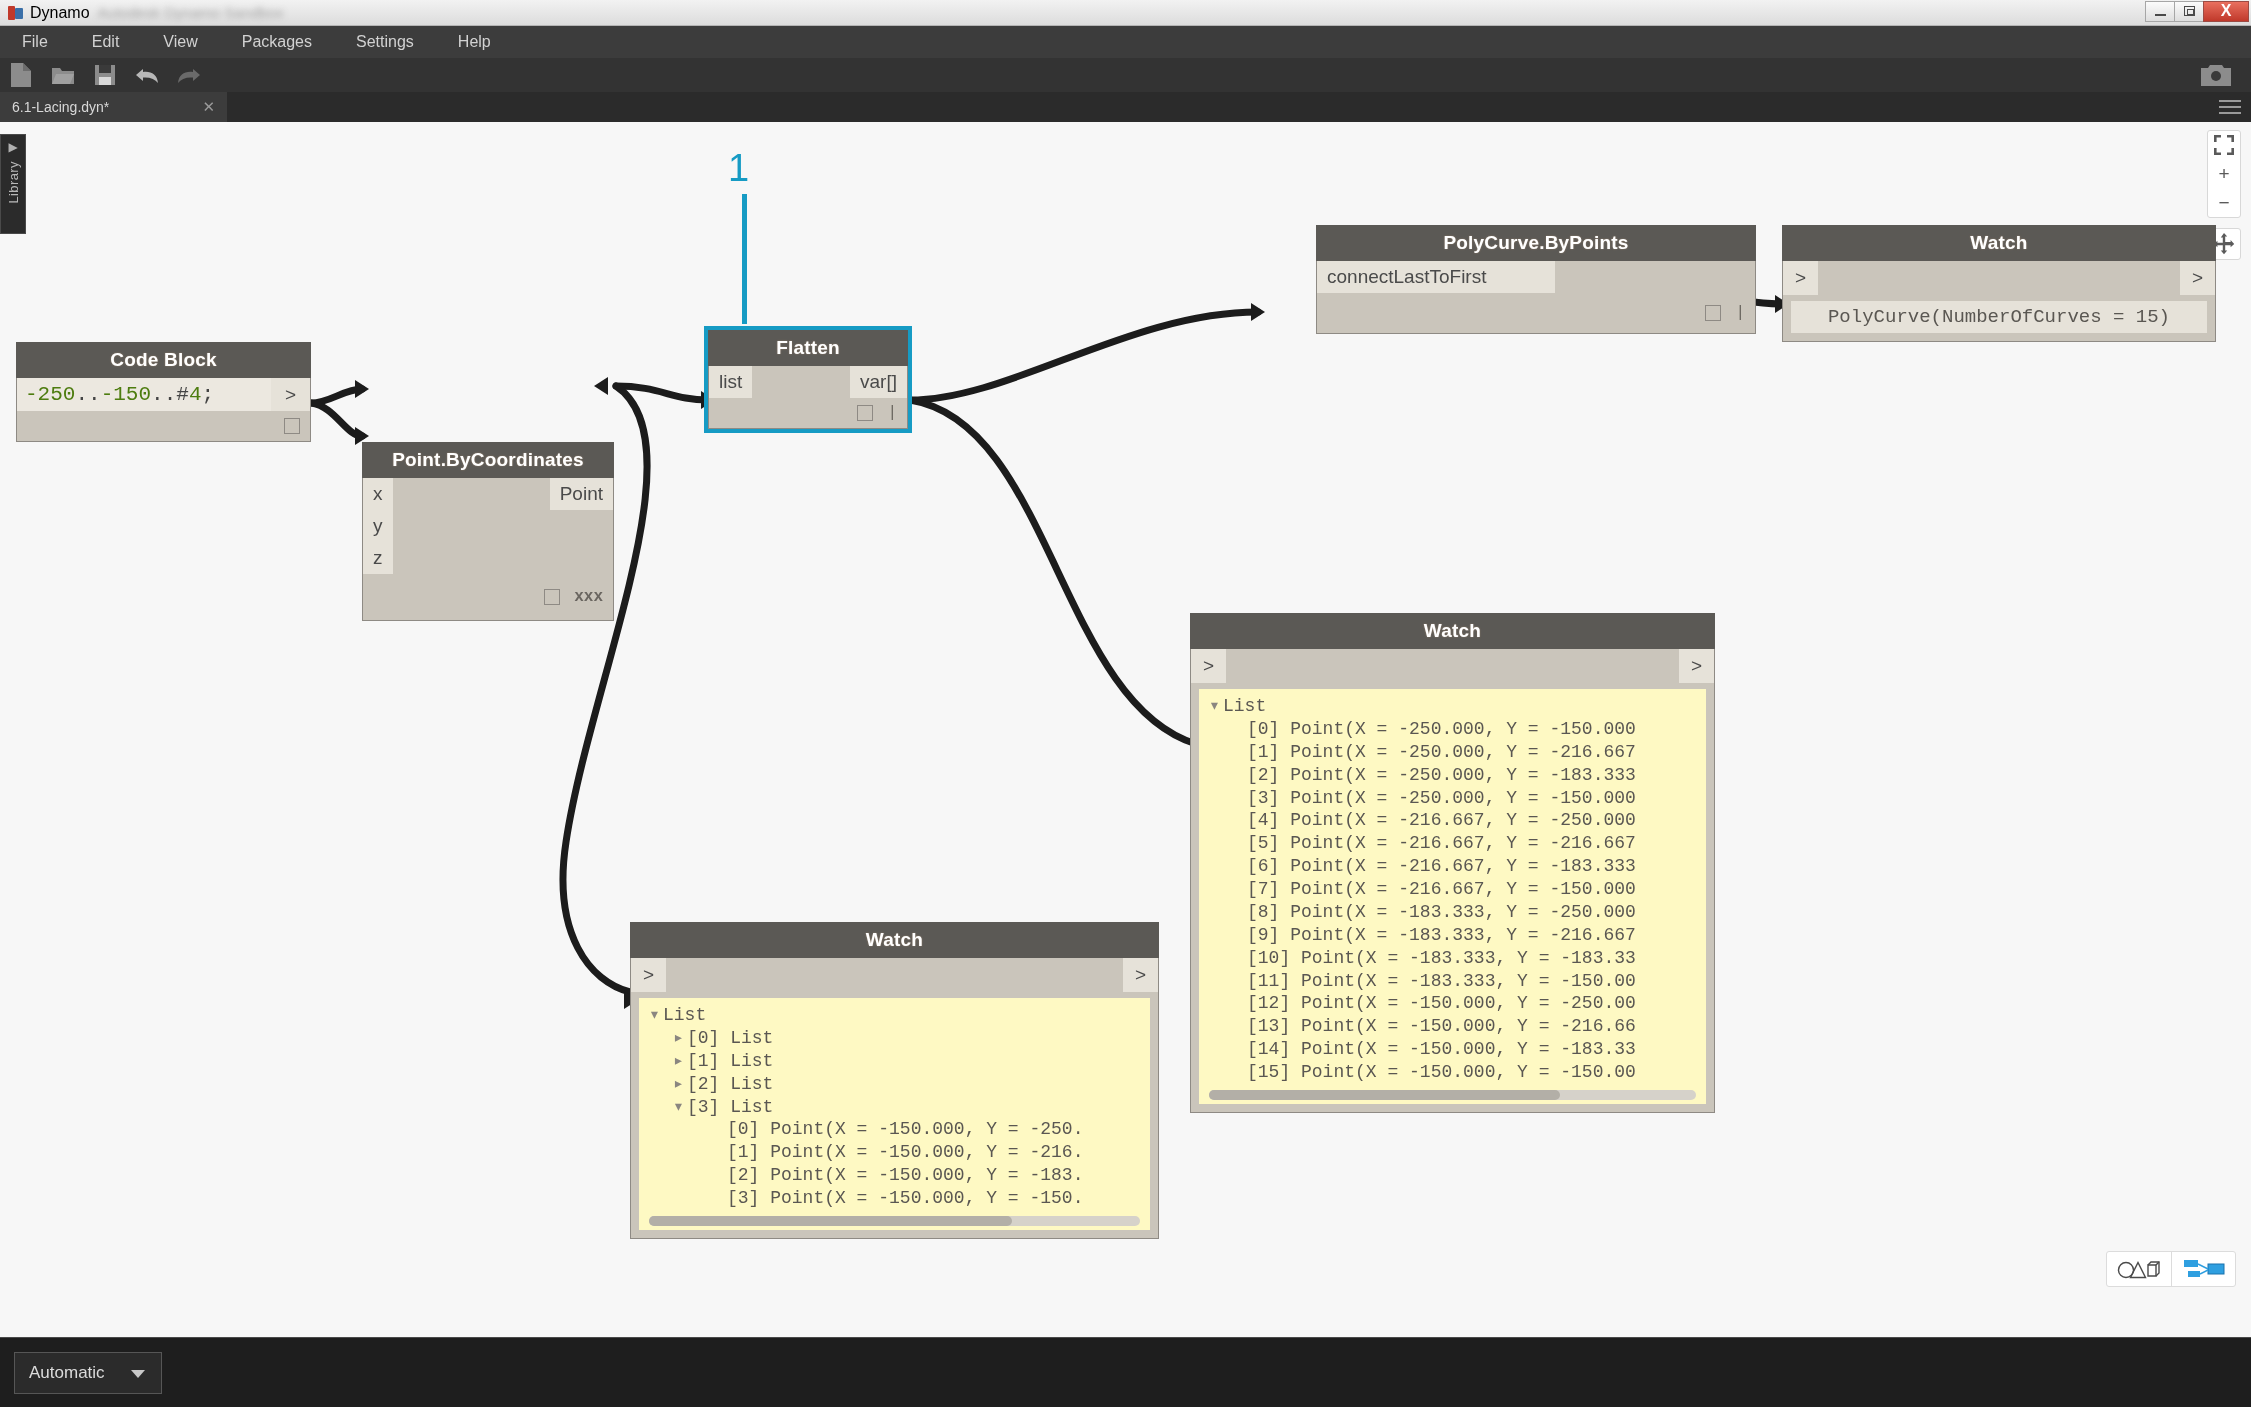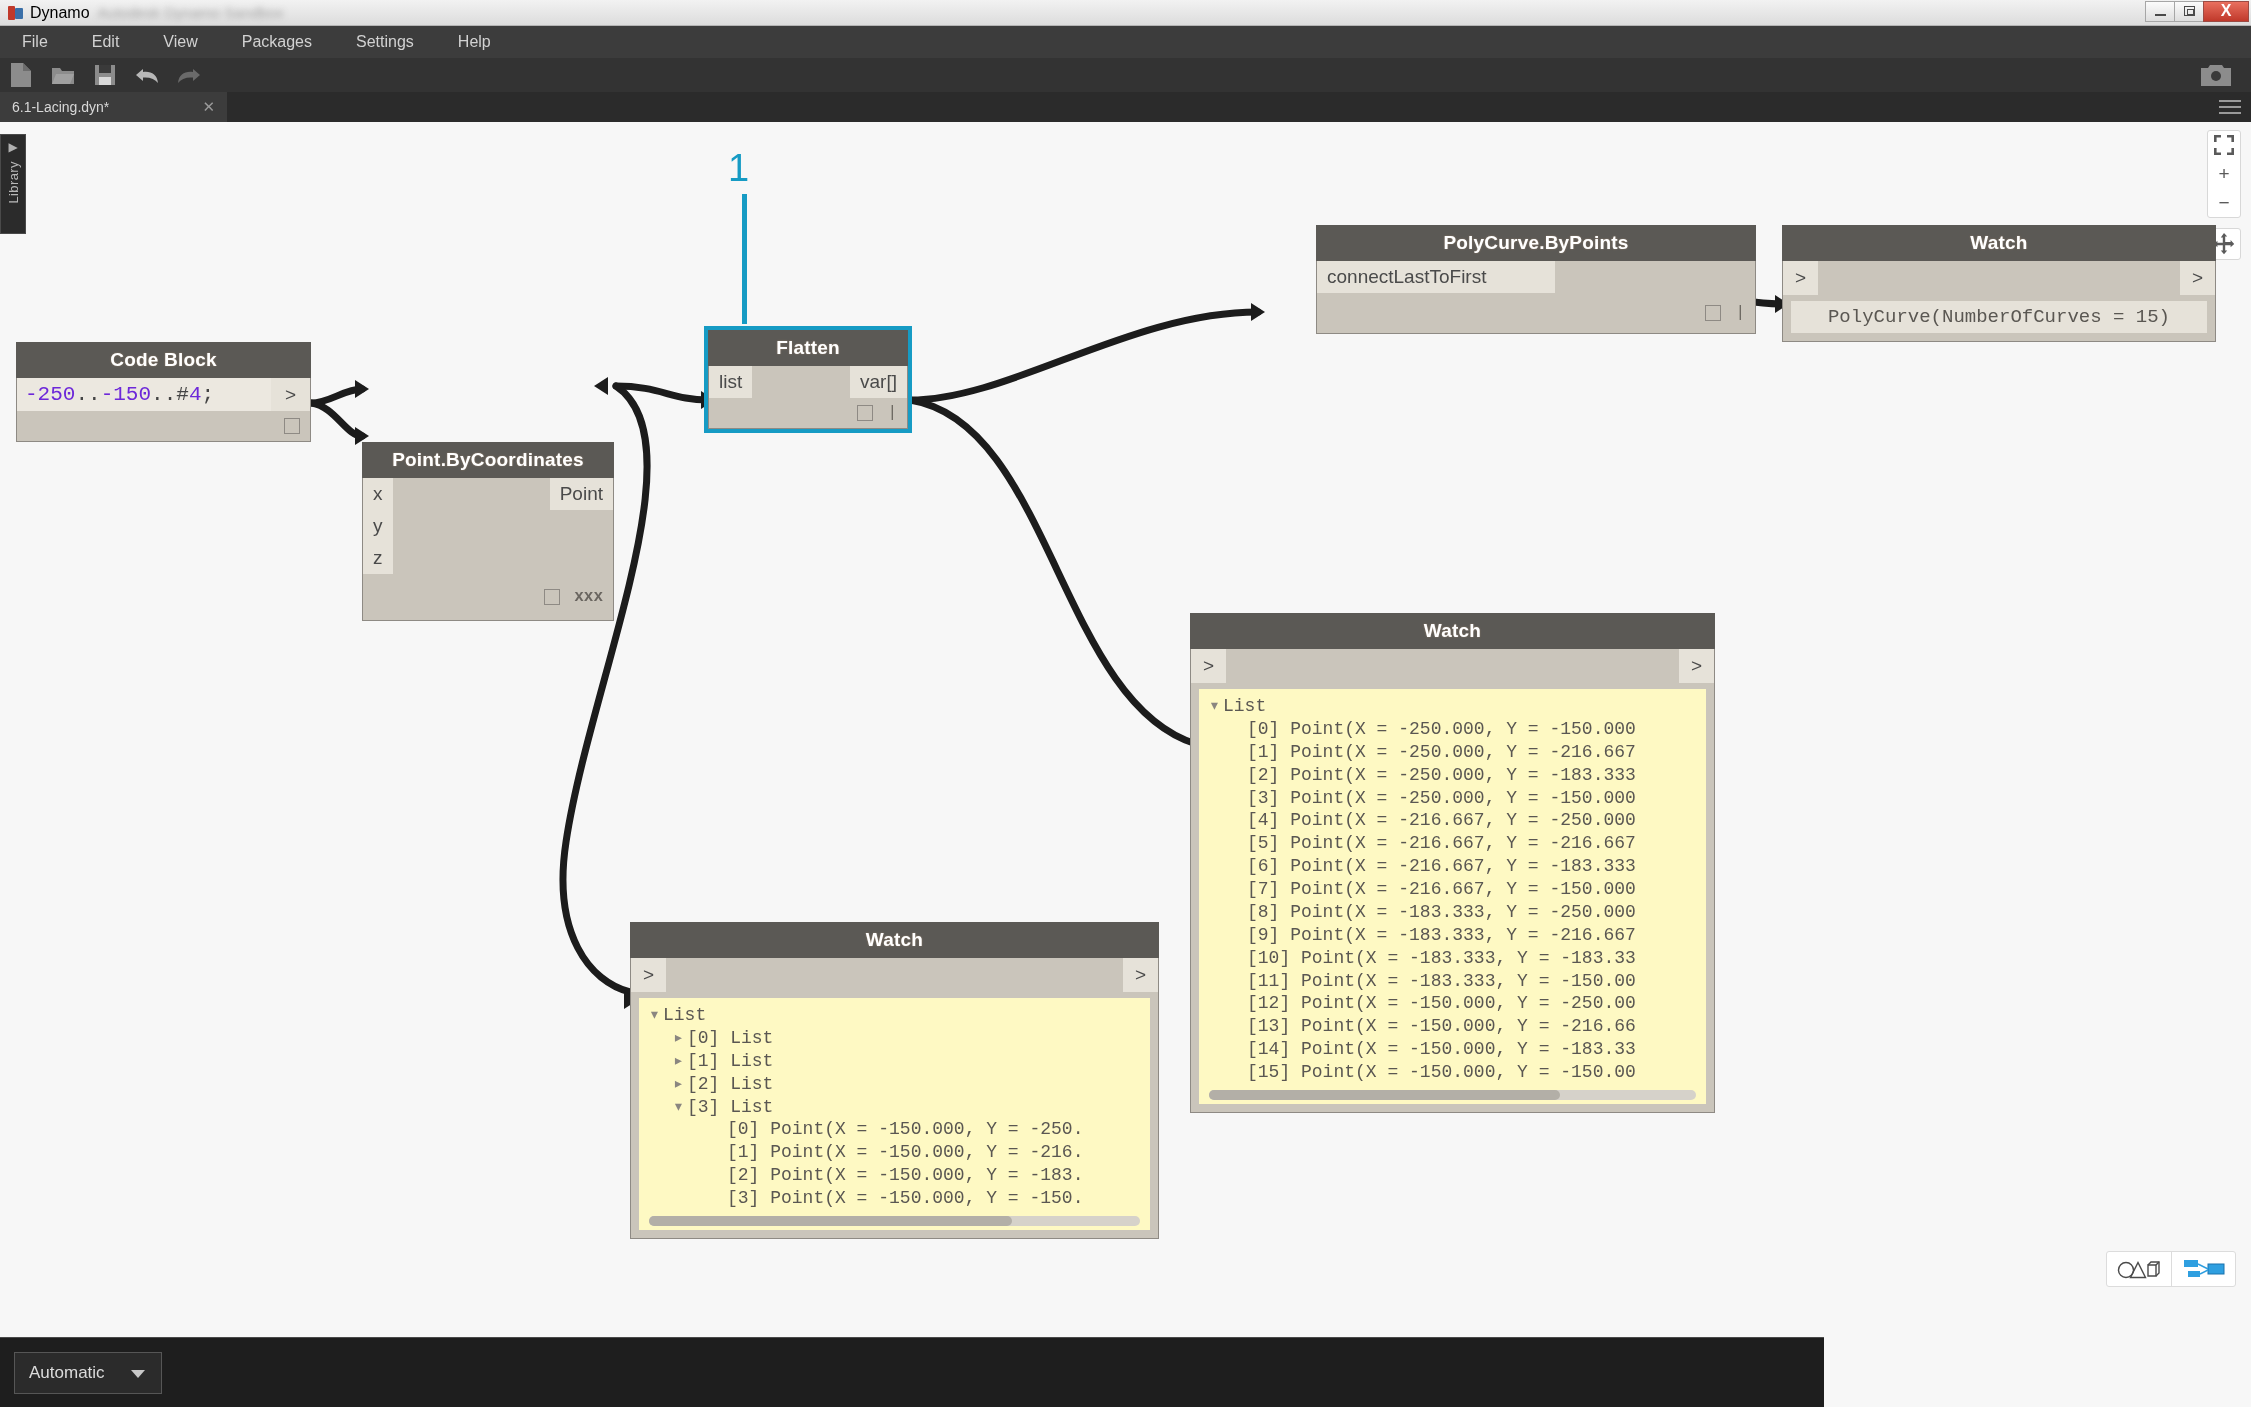--- a/index.html
+++ b/index.html
@@ -178,21 +178,21 @@
     font-family:"Liberation Mono", monospace; font-size:19px; color:#5a5752;
     padding:5px 14px; text-align:center;
   }
 
   
   .cb-row { display:flex; }
   .cb-code {
     background:#ece8e0; font-family:"Liberation Mono", monospace;
     font-size:21px; padding:5px 8px; flex:1; white-space:pre;
   }
-  .cb-code .num { color:#6d28d9; }
+  .cb-code .num { color:#4d7c0f; }
   .cb-code .pun { color:#444; }
   .cb-out {
     background:#e6e2d9; color:#4a4a4a; font-size:19px;
     padding:5px 14px; display:flex; align-items:center;
   }
 
   
   .anno-num {
     position:absolute; color:#169bc4; font-size:38px;
     font-family:"Liberation Sans", sans-serif;
@@ -200,21 +200,21 @@
   .anno-line { position:absolute; background:#169bc4; }
 
   
   .wires { position:absolute; left:0; top:0; width:2251px; height:1215px; pointer-events:none; }
 
   
   .geo { position:absolute; left:0; top:0; width:2251px; height:1215px; pointer-events:none; }
 
   
   .statusbar {
-    position:absolute; left:0; top:1337px; width:1824px; height:70px;
+    position:absolute; left:0; top:1337px; width:2251px; height:70px;
     background:#1e1e1e; border-top:1px solid #4a4a4a;
     display:flex; align-items:center;
   }
   .run-select {
     margin-left:14px; width:148px; height:42px;
     background:#2b2b2b; border:1px solid #565656;
     display:flex; align-items:center; color:#dcdcdc; font-size:17px;
     padding-left:14px; position:relative;
   }
   .run-select .tri {

